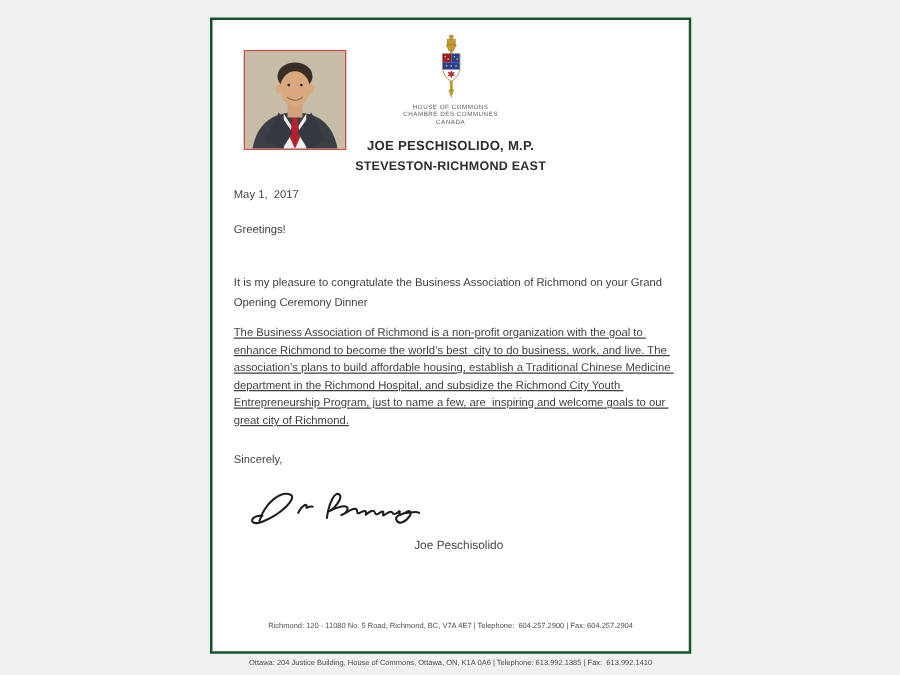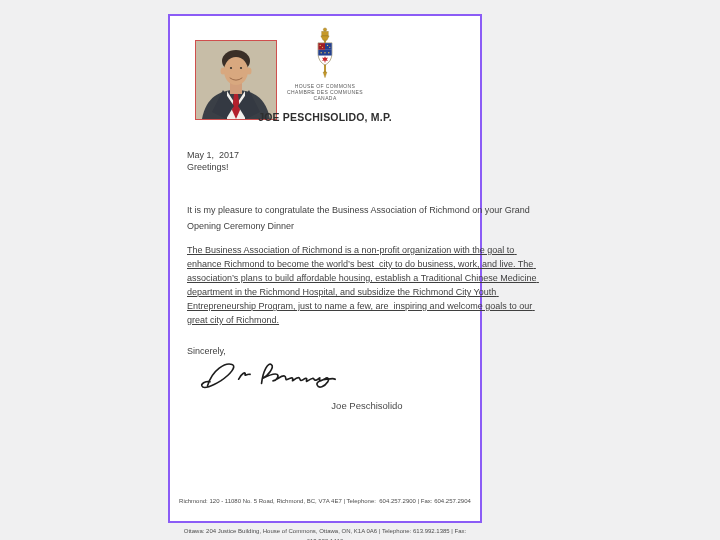--- a/index.html
+++ b/index.html
@@ -6,23 +6,23 @@
   html, body {
     width: 720px; height: 540px;
     background: #f0f0f1;
     font-family: "Liberation Sans", "DejaVu Sans", sans-serif;
     overflow: hidden;
   }
   .canvas { position: relative; width: 720px; height: 540px; }
 
   .page {
     position: absolute; left: 168px; top: 14px;
-    width: 314px; height: 509px;
+    width: 385px; height: 509px;
     background: #ffffff;
-    border: 2px solid #8b5cf6;
+    border: 2px solid #14532d;
   }
 
   
   .photo-frame {
     position: absolute; left: 25px; top: 24px;
     width: 82px; height: 80px;
     border: 1px solid #cf4f4d;
     background: #c7bda7;
     overflow: hidden;
   }
@@ -51,26 +51,26 @@
     letter-spacing: 0.2px;
   }
 
   
   .letter-body {
     position: absolute; left: 17px; top: 133px; width: 360px;
     color: #3f3f3f;
     font-size: 9px;
   }
   .letter-body .line { white-space: pre-wrap; }
-  .date-line   { line-height: 12px; }
+  .date-line   { line-height: 12px; margin-bottom: 16px; }
   .salutation  { line-height: 12px; margin-bottom: 29px; }
   .para-1      { line-height: 16px; margin-bottom: 9px;  }
   .para-2      { line-height: 14px; margin-bottom: 18px; text-decoration: underline;  }
   .para-3      { line-height: 15px; margin-bottom: 15px; }
-  .closing     { line-height: 12px; margin-bottom: 1px;  }
+  .closing     { line-height: 12px; margin-bottom: 16px;  }
   .signature-wrap { height: 38px; margin-bottom: 2px; }
   .signature-wrap svg { height: 36px; width: 190px; }
   .signer-name  { line-height: 15px; color: #4a4a4a; font-size: 9.5px; text-align: center; }
   .signer-title { line-height: 16px; color: #4a4a4a; font-size: 9.5px; }
 
   
   .page-footer {
     position: absolute; left: 0; top: 460px; width: 100%;
     text-align: center;
     font-size: 6px; line-height: 10px;
@@ -122,20 +122,21 @@
         <circle cx="30" cy="41.5" r="1.1" fill="#e6c15a"></circle>
         <circle cx="36" cy="41.5" r="1.1" fill="#e6c15a"></circle>
         <path d="M30,47 L31.5,50 L34.5,49 L32.8,52.5 L35,54.5 L31.2,54 L30,58 L28.8,54 L25,54.5 L27.2,52.5 L25.5,49 L28.5,50 Z" fill="#c6262c"></path>
       </svg>
       <div class="crest-caption">HOUSE OF COMMONS</div>
       <div class="crest-caption" style="margin-top:0">CHAMBRE DES COMMUNES</div>
       <div class="crest-caption" style="margin-top:0">CANADA</div>
     </div>
 
     <div class="mp-name">JOE PESCHISOLIDO, M.P.</div>
+    <div class="mp-riding">STEVESTON-RICHMOND EAST</div>
 
     <div class="letter-body">
       <div class="line date-line">May 1,  2017</div>
       <div class="line salutation">Greetings!</div>
       <div class="line para-1">It is my pleasure to congratulate the Business Association of Richmond on your Grand Opening Ceremony Dinner</div>
       <div class="line para-2">The Business Association of Richmond is a non-profit organization with the goal to enhance Richmond to become the world’s best  city to do business, work, and live. The association’s plans to build affordable housing, establish a Traditional Chinese Medicine department in the Richmond Hospital, and subsidize the Richmond City Youth Entrepreneurship Program, just to name a few, are  inspiring and welcome goals to our great city of Richmond.</div>
       <div class="line closing">Sincerely,</div>
 
       <div class="signature-wrap">
         <svg viewBox="0 0 210 44" aria-hidden="true">

